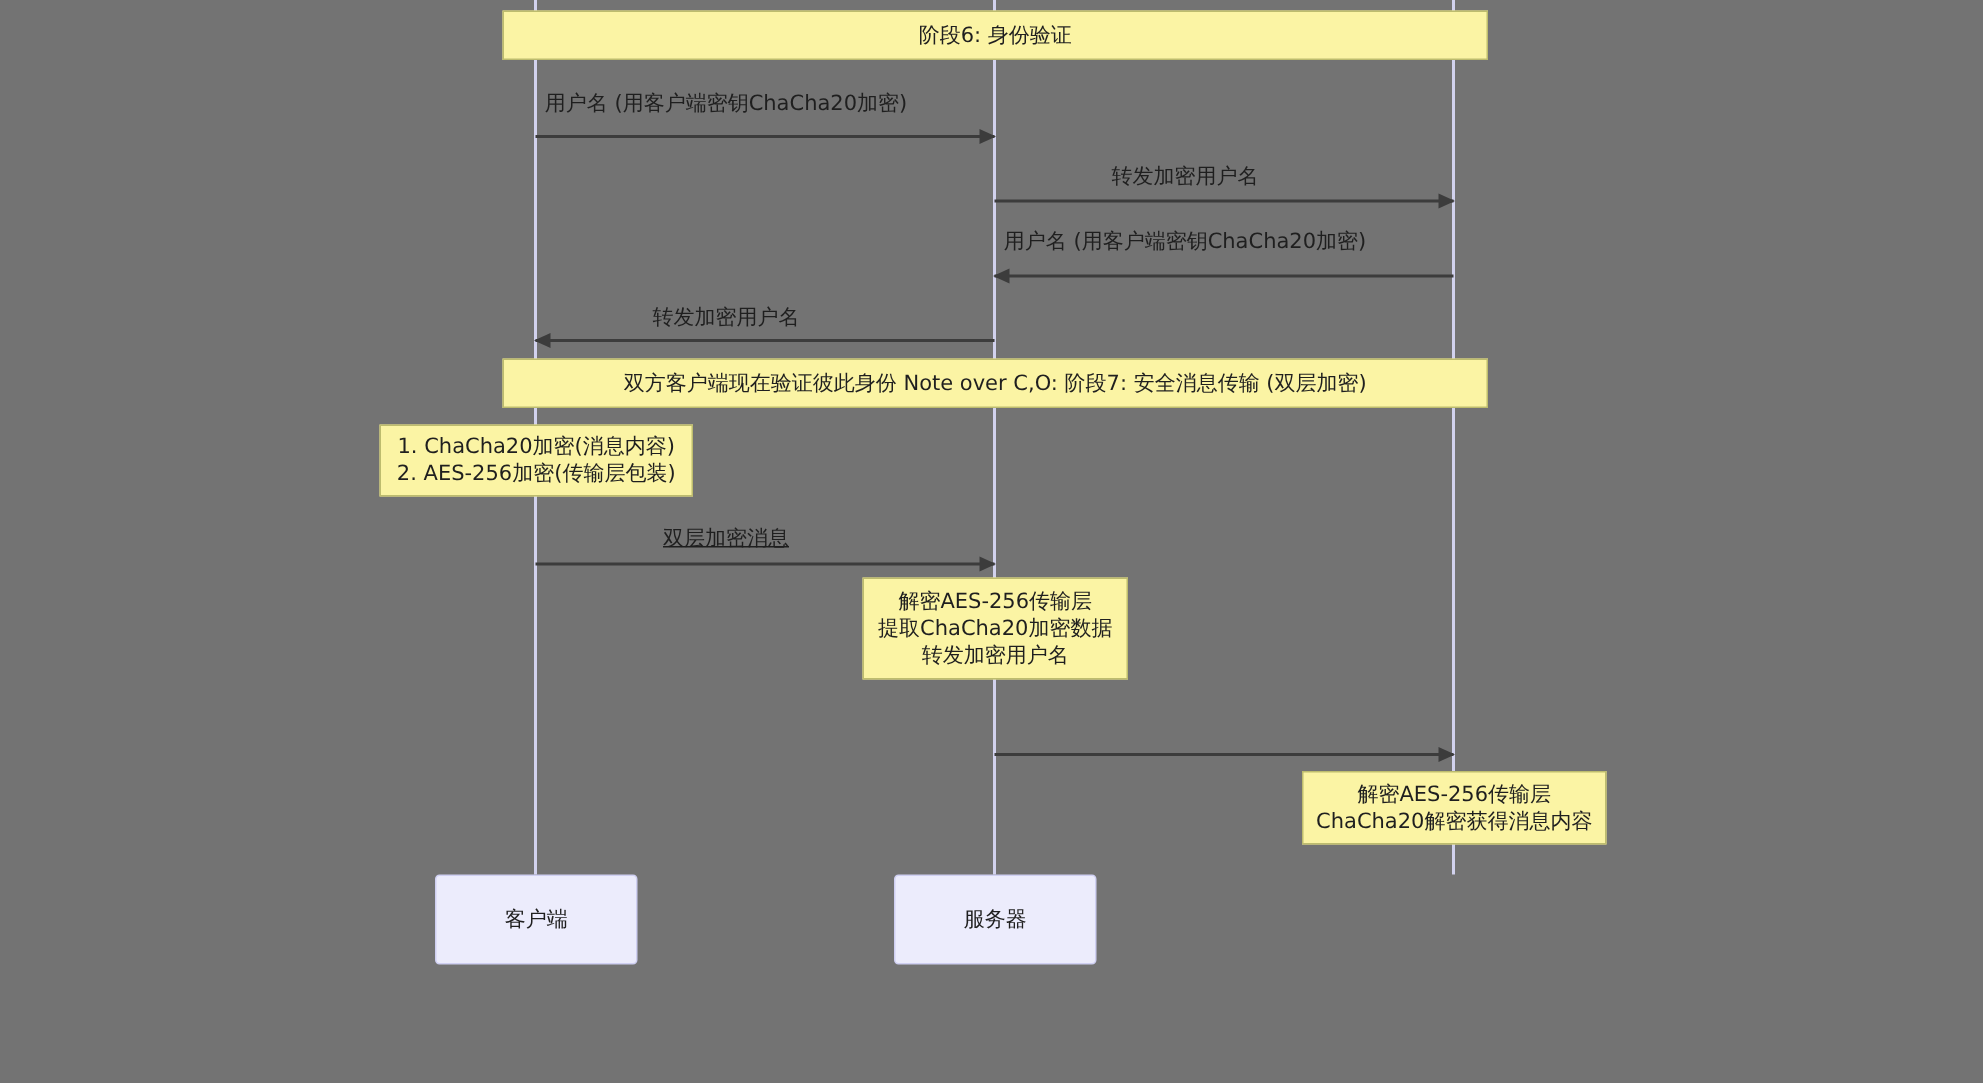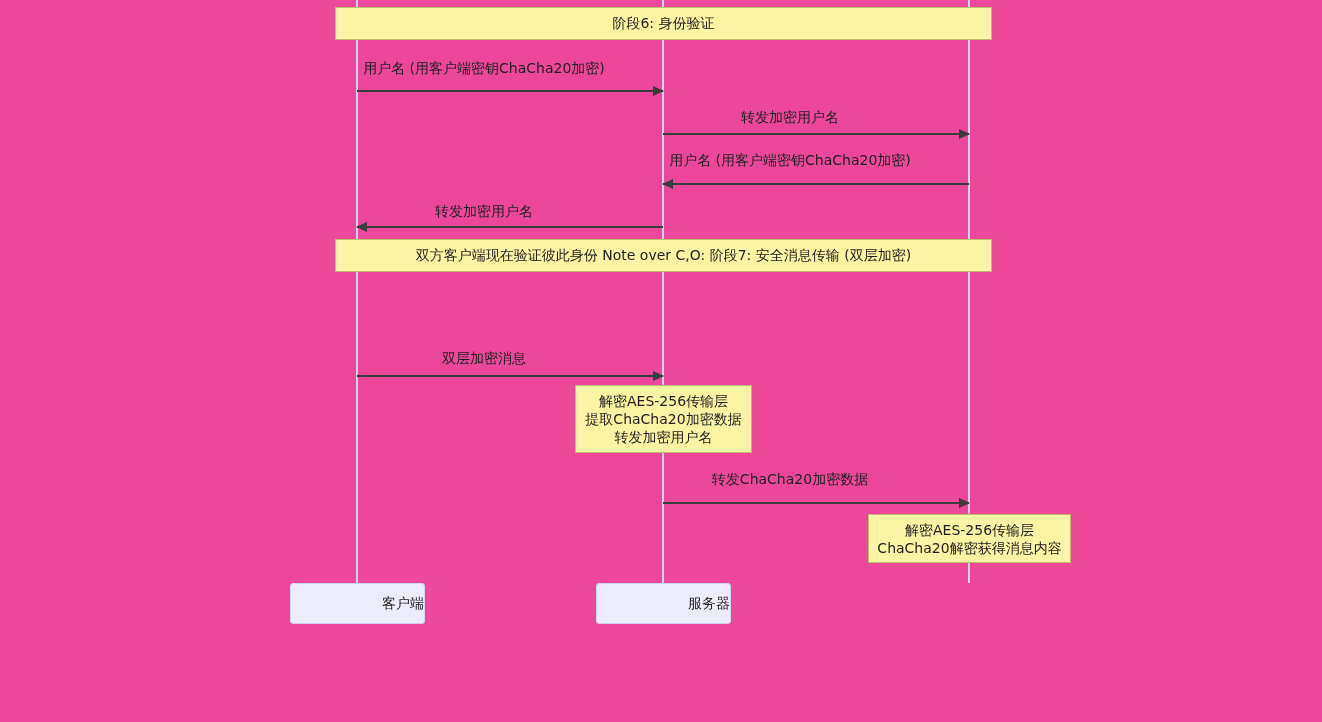--- a/index.html
+++ b/index.html
@@ -1,19 +1,19 @@
 <!DOCTYPE html>
 <html><head>
 <meta charset="utf-8">
 <style>
   html,body{margin:0;padding:0;background:#ffffff;}
   #stage{
     position:relative;
     width:1322px;height:722px;
-    background:#ec4899;
+    background:#737373;
     font-family:"DejaVu Sans",sans-serif;
     color:#1f1f1f;
     overflow:hidden;
   }
   .lifeline{
     position:absolute;top:0;width:2px;height:583px;
     background:#d2d2ee;z-index:1;
   }
   .banner{
     position:absolute;left:335px;width:657px;height:33px;
@@ -37,24 +37,24 @@
   .dir-right .arrowhead{right:-1px;border-left:11px solid #3c3c3c;}
   .dir-left .arrowhead{left:-1px;border-right:11px solid #3c3c3c;}
   .note{
     position:absolute;
     background:#fbf4a4;border:1px solid #bdbc6e;
     box-sizing:border-box;z-index:3;
     display:flex;flex-direction:column;align-items:center;justify-content:center;
     font-size:14px;line-height:18px;text-align:center;
   }
   .actor{
-    position:absolute;top:583px;width:135px;height:41px;
+    position:absolute;top:583px;width:135px;height:60px;
     background:#ececfc;border:1px solid #cfcff2;border-radius:3px;
     box-sizing:border-box;z-index:3;
-    display:flex;align-items:center;justify-content:flex-end;
+    display:flex;align-items:center;justify-content:center;
     font-size:14px;
   }
 </style>
 </head>
 <body>
 
 <div id="stage">
 
   <div class="lifeline" style="left:356px;"></div>
   <div class="lifeline" style="left:662px;"></div>
@@ -81,33 +81,36 @@
 
   <div class="msg-label" style="left:357px;top:203px;">转发加密用户名</div>
   <div class="msg-line dir-left" style="left:357px;top:226px;width:306px;">
     <span class="arrowhead"></span>
   </div>
 
   <div class="banner" style="top:239px;">
     <span>双方客户端现在验证彼此身份 Note over C,O: 阶段7: 安全消息传输 (双层加密)</span>
   </div>
 
+  <div class="note" style="left:253px;top:283px;width:209px;height:48px;">
+    <div>1. ChaCha20加密(消息内容)</div>
+    <div>2. AES-256加密(传输层包装)</div>
+  </div>
 
-  <div class="msg-label" style="left:357px;top:350px;">双层加密消息</div>
+  <div class="msg-label" style="left:357px;top:350px;text-decoration:underline;">双层加密消息</div>
   <div class="msg-line dir-right" style="left:357px;top:375px;width:306px;">
     <span class="arrowhead"></span>
   </div>
 
   <div class="note" style="left:575px;top:385px;width:177px;height:68px;">
     <div>解密AES-256传输层</div>
     <div>提取ChaCha20加密数据</div>
     <div>转发加密用户名</div>
   </div>
 
-  <div class="msg-label" style="left:663px;top:471px;">转发ChaCha20加密数据</div>
   <div class="msg-line dir-right" style="left:663px;top:502px;width:306px;">
     <span class="arrowhead"></span>
   </div>
 
   <div class="note" style="left:868px;top:514px;width:203px;height:49px;">
     <div>解密AES-256传输层</div>
     <div>ChaCha20解密获得消息内容</div>
   </div>
 
   <div class="actor" style="left:290px;">

